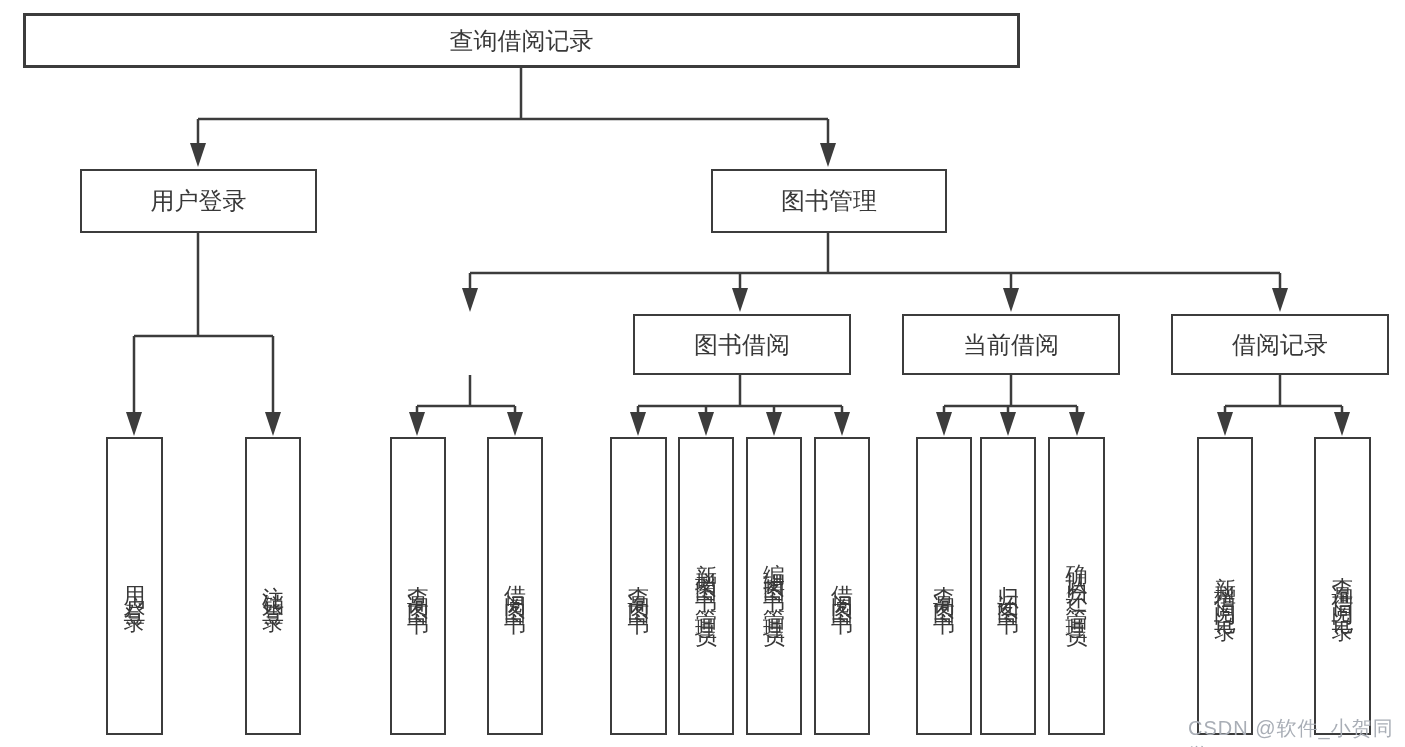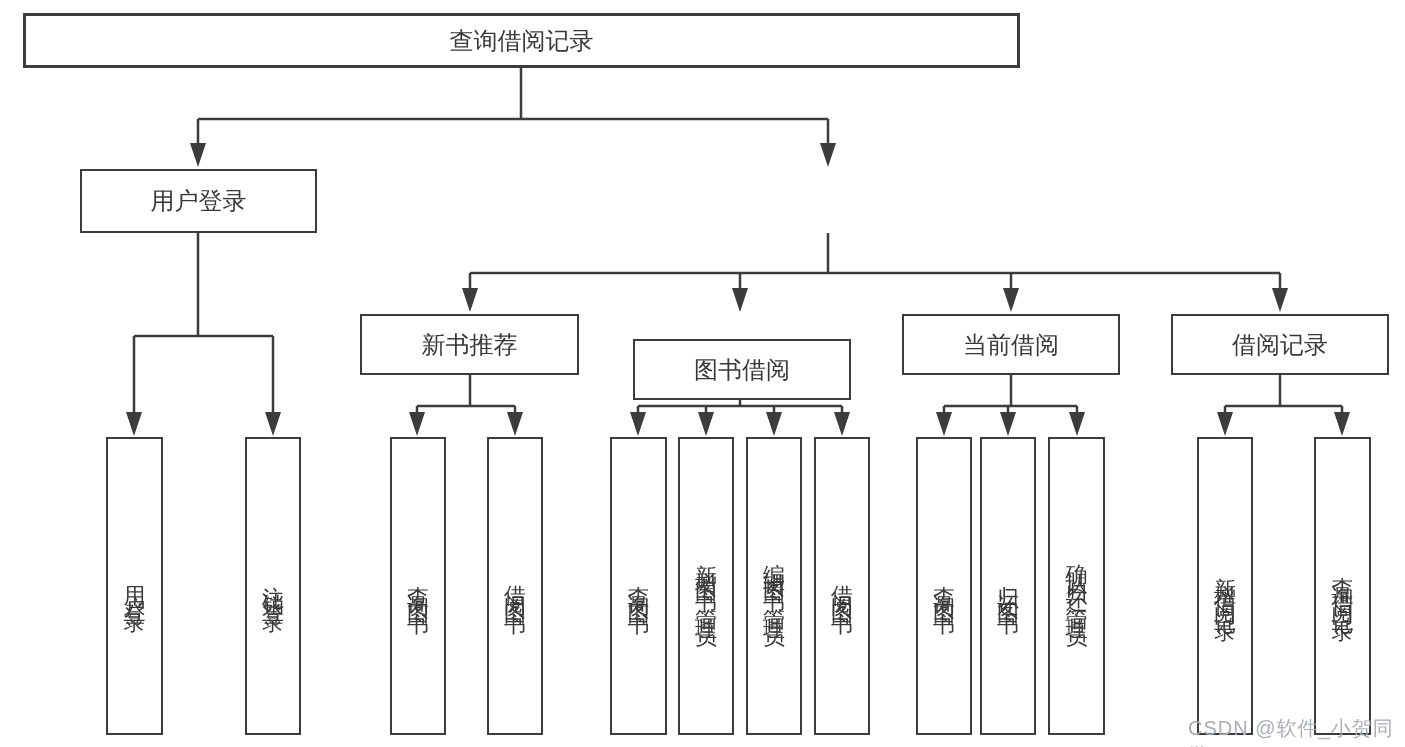--- a/index.html
+++ b/index.html
@@ -80,23 +80,23 @@
       <polygon points="1000,412 1016,412 1008,436"></polygon>
       <polygon points="1069,412 1085,412 1077,436"></polygon>
       <polygon points="1217,412 1233,412 1225,436"></polygon>
       <polygon points="1334,412 1350,412 1342,436"></polygon>
     </g>
   </svg>
 
   <div class="node root" style="left:23px;top:13px;width:991px;height:49px;">查询借阅记录</div>
 
   <div class="node" style="left:80px;top:169px;width:233px;height:60px;">用户登录</div>
+  <div class="node" style="left:711px;top:169px;width:232px;height:60px;">图书管理</div>
 
-  <div class="node" style="left:360px;top:314px;width:215px;height:57px;">新书推荐</div>
-  <div class="node" style="left:633px;top:314px;width:214px;height:57px;margin-top:25px;">图书借阅</div>
+  <div class="node" style="left:633px;top:314px;width:214px;height:57px;">图书借阅</div>
   <div class="node" style="left:902px;top:314px;width:214px;height:57px;font-family:Liberation Serif, serif;">当前借阅</div>
   <div class="node" style="left:1171px;top:314px;width:214px;height:57px;">借阅记录</div>
 
   <div class="node leaf" style="left:106px;top:437px;width:53px;height:294px;">用户登录</div>
   <div class="node leaf" style="left:245px;top:437px;width:52px;height:294px;">注销登录</div>
 
   <div class="node leaf" style="left:390px;top:437px;width:52px;height:294px;">查询图书</div>
   <div class="node leaf" style="left:487px;top:437px;width:52px;height:294px;">借阅图书</div>
 
   <div class="node leaf" style="left:610px;top:437px;width:53px;height:294px;">查询图书</div>

